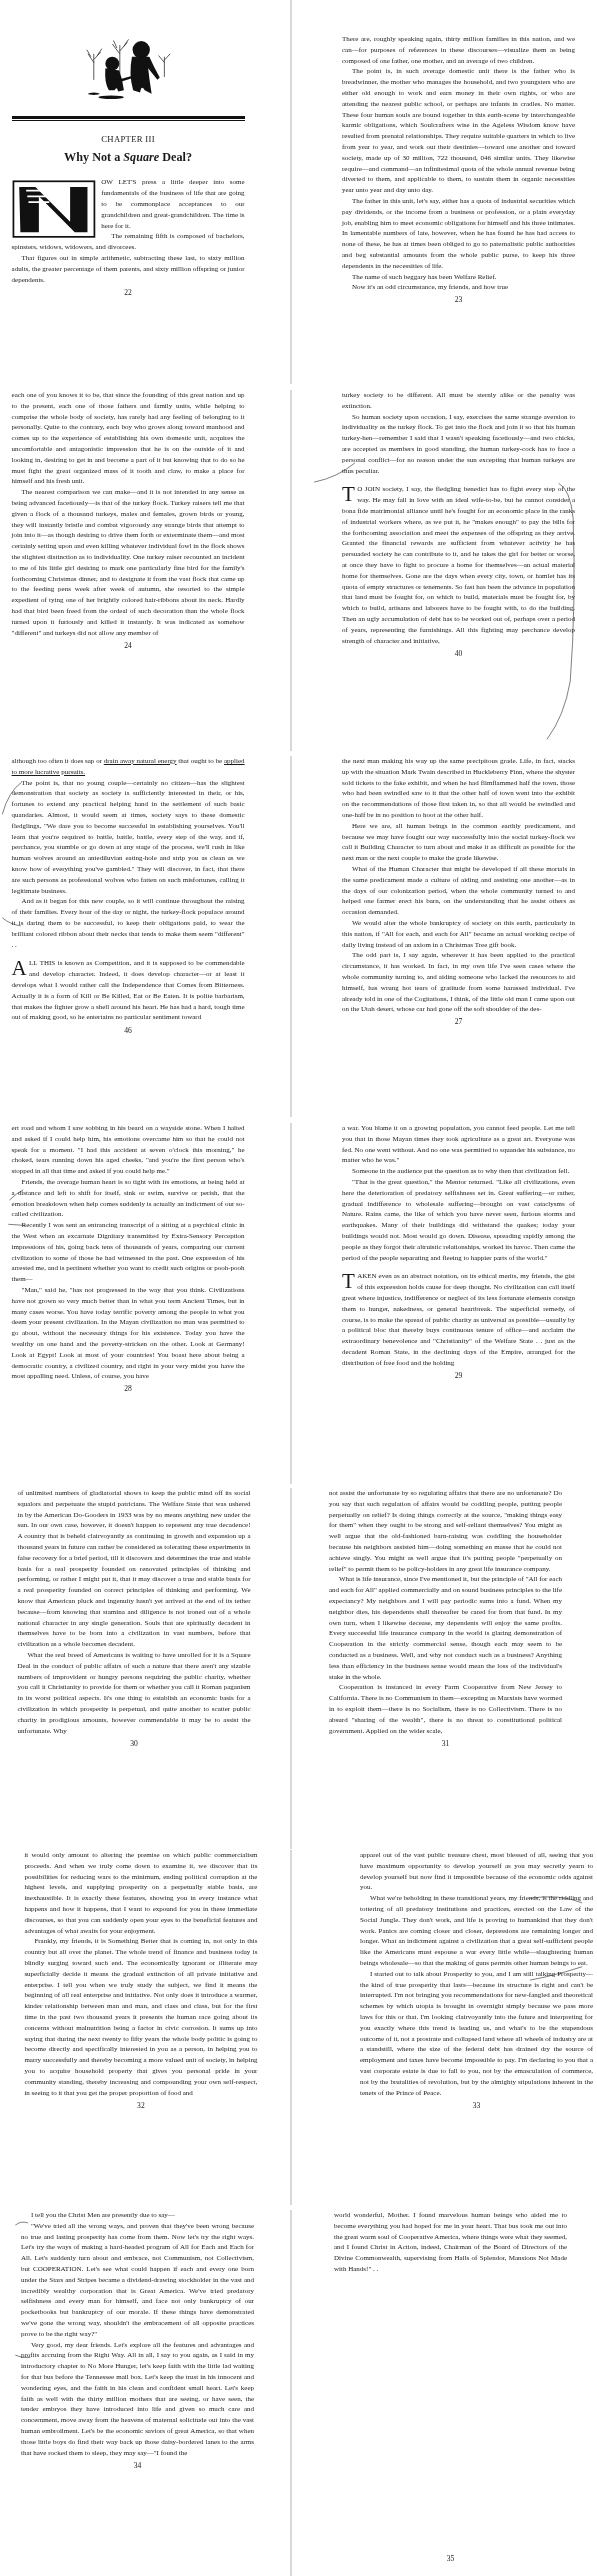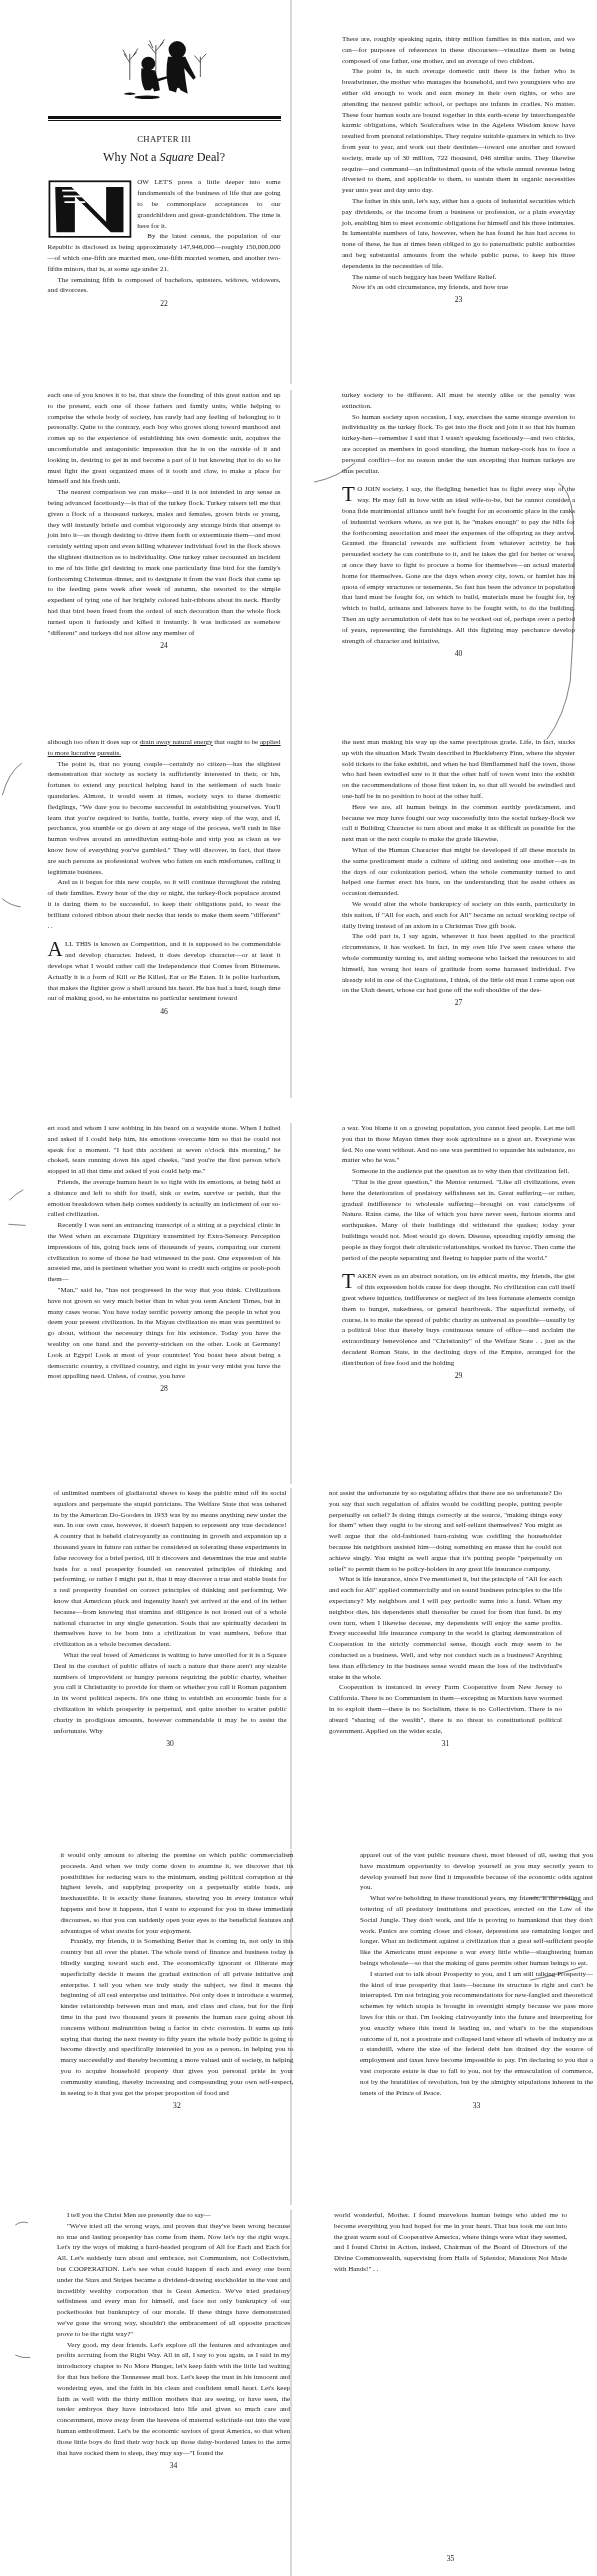--- a/index.html
+++ b/index.html
@@ -1,38 +1,38 @@
 <!DOCTYPE html>
 <html style="font-size:9.3px"><head>
 <meta charset="utf-8">
 <style>
   html, body { margin: 0; padding: 0; background: #ffffff; }
   body { width: 597px; height: 2576px; position: relative; overflow: hidden;
          font-family: "Liberation Serif", "DejaVu Serif", serif; color: #1a1a1a; }
   .row { position: absolute; left: 0; width: 597px; }
   .page { position: absolute; top: 0; box-sizing: border-box; }
-  .page.left { left: 11.6px; width: 233px; margin-left: 36px; }
+  .page.left { left: 11.6px; width: 233px; }
   .page.right { left: 342px; width: 233px; }
   .divider { position: absolute; left: 290px; width: 1.7px; top: 0; background: #d8d8d8; }
   .body-text { font-size: 7px; line-height: 10.8px; text-align: justify; }
   .body-text p { margin: 0; text-indent: 10px; }
   .body-text p.noindent { text-indent: 0; }
   .body-text p.section { margin-top: 8.1px; text-indent: 0; }
   .dropcap-small { float: left; font-size: 21px; line-height: 17.5px; margin: 1.2px 2.3px 0 0; font-weight: normal; }
   .smallcaps { text-transform: uppercase; }
   .page-num { text-align: center; font-size: 7.6px; margin-top: 2.3px; }
   em { font-style: italic; }
   .underline { text-decoration: underline; }
 
   
   .illustration { width: 105px; height: 81px; margin: 22px auto 0; position: relative; }
   .rule-thick { height: 2.9px; background: #111; margin: 12.8px 0 0; }
   .rule-thin { height: 1.2px; background: #111; margin: 1.2px 0 0; }
   .chapter-label { text-align: center; font-size: 8.7px; margin-top: 12.8px; letter-spacing: 0.3px; }
-  .chapter-title { text-align: center; font-size: 12.2px; margin-top: 5.8px; font-weight: normal; }
+  .chapter-title { text-align: center; font-size: 12.2px; margin-top: 5.8px; font-weight: bold; }
   .dropcap-big { float: left; width: 85px; height: 59px; margin: 1.2px 4.7px 0 0; }
   .annot { position: absolute; pointer-events: none; }
 </style>
 </head>
 <body>
 
 <div class="row" style="top:0; height:384px;">
   <div class="divider" style="height:384px;"></div>
   <div class="page left">
     <div class="illustration">
@@ -59,22 +59,22 @@
     <div class="chapter-title">
       <span>Why Not a </span><em>Square</em><span> Deal?</span>
     </div>
     <div class="body-text" style="margin-top:12.8px;">
       <svg class="dropcap-big" viewBox="0 0 146 102">
         <rect x="2" y="4" width="140" height="96" fill="#fff" stroke="#111" stroke-width="3"></rect>
         <path d="M12 14 L40 14 L100 74 L100 14 L130 14 L130 92 L108 92 L46 30 L46 92 L14 92 Z" fill="#111"></path>
         <path d="M24 20 L60 20 M26 30 L62 30 M28 40 L64 40" stroke="#fff" stroke-width="3"></path>
       </svg>
       <p class="noindent">OW LET'S press a little deeper into some fundamentals of the business of life that are going to be commonplace acceptances to our grandchildren and great-grandchildren. The time is here for it.</p>
-      <p>By the latest census, the population of our Republic is disclosed as being approximately 147,946,000—roughly 150,000,000—of which one-fifth are married men, one-fifth married women, and another two-fifths minors, that is, at some age under 21.</p>
       <p>The remaining fifth is composed of bachelors, spinsters, widows, widowers, and divorcees.</p>
+      <p>That figures out in simple arithmetic, subtracting these last, to sixty million adults, the greater percentage of them parents, and sixty million offspring or junior dependents.</p>
     </div>
     <div class="page-num">22</div>
   </div>
   <div class="page right" style="top:34px;">
     <div class="body-text">
       <p class="noindent">There are, roughly speaking again, thirty million families in this nation, and we can—for purposes of references in these discourses—visualize them as being composed of one father, one mother, and an average of two children.</p>
       <p>The point is, in such average domestic unit there is the father who is breadwinner, the mother who manages the household, and two youngsters who are either old enough to work and earn money in their own rights, or who are attending the nearest public school, or perhaps are infants in cradles. No matter. These four human souls are bound together in this earth-scene by interchangeable karmic obligations, which Soulcrafters wise in the Ageless Wisdom know have resulted from prenatal relationships. They require suitable quarters in which to live from year to year, and work out their destinies—toward one another and toward society, made up of 30 million, 722 thousand, 046 similar units. They likewise require—and command—an infinitesimal quota of the whole annual revenue being diverted to them, and applicable to them, to sustain them in organic necessities year unto year and day unto day.</p>
       <p>The father in this unit, let's say, either has a quota of industrial securities which pay dividends, or the income from a business or profession, or a plain everyday job, enabling him to meet economic obligations for himself and his three intimates. In lamentable numbers of late, however, when he has found he has had access to none of these, he has at times been obliged to go to paternalistic public authorities and beg substantial amounts from the whole public purse, to keep his three dependents in the necessities of life.</p>
       <p>The name of such beggary has been Welfare Relief.</p>
       <p>Now it's an odd circumstance, my friends, and how true</p>
@@ -99,21 +99,21 @@
       <p class="section"><span class="dropcap-small">T</span><span class="smallcaps">O JOIN</span><span> society, I say, the fledgling benedict has to fight every step of the way. He may fall in love with an ideal wife-to-be, but he cannot consider a bona fide matrimonial alliance until he's fought for an economic place in the ranks of industrial workers where, as we put it, he "makes enough" to pay the bills for the forthcoming association and meet the expenses of the offspring as they arrive. Granted the financial rewards are sufficient from whatever activity he has persuaded society he can contribute to it, and he takes the girl for better or worse, at once they have to fight to procure a home for themselves—an actual material home for themselves. Gone are the days when every city, town, or hamlet has its quota of empty structures or tenements. So fast has been the advance in population that land must be fought for, on which to build, materials must be fought for, by which to build, artisans and laborers have to be fought with, to do the building. Then an ugly accumulation of debt has to be worked out of, perhaps over a period of years, representing the furnishings. All this fighting may perchance develop strength of character and initiative,</span></p>
     </div>
     <div class="page-num">40</div>
   </div>
   <svg class="annot" style="left:314px; top:70px;" width="268" height="291" viewBox="0 0 460 500">
     <path d="M0 38 Q40 30 70 5" stroke="#222" stroke-width="1" fill="none"></path>
     <path d="M420 40 Q440 50 445 100 Q450 250 440 380 Q430 440 400 480" stroke="#222" stroke-width="1" fill="none"></path>
   </svg>
 </div>
 
-<div class="row" style="top:737px; height:361px;">
+<div class="row" style="top:756px; height:361px;">
   <div class="divider" style="height:361px;"></div>
   <div class="page left">
     <div class="body-text">
       <p class="noindent"><span>although too often it does sap or </span><span class="underline">drain away natural energy</span><span> that ought to be </span><span class="underline">applied to more lucrative pursuits.</span></p>
       <p>The point is, that no young couple—certainly no citizen—has the slightest demonstration that society as society is sufficiently interested in their, or his, fortunes to extend any practical helping hand in the settlement of such basic quandaries. Almost, it would seem at times, society says to these domestic fledglings, "We dare you to become successful in establishing yourselves. You'll learn that you're required to battle, battle, battle, every step of the way, and if, perchance, you stumble or go down at any stage of the process, we'll rush in like human wolves around an antediluvian eating-hole and strip you as clean as we know how of everything you've gambled." They will discover, in fact, that there are such persons as professional wolves who fatten on such misfortunes, calling it legitimate business.</p>
       <p>And as it began for this new couple, so it will continue throughout the raising of their families. Every hour of the day or night, the turkey-flock populace around it is daring them to be successful, to keep their obligations paid, to wear the brilliant colored ribbon about their necks that tends to make them seem "different" . .</p>
       <p class="section"><span class="dropcap-small">A</span><span class="smallcaps">LL THIS</span><span> is known as Competition, and it is supposed to be commendable and develop character. Indeed, it does develop character—or at least it develops what I would rather call the Independence that Comes from Bitterness. Actually it is a form of Kill or Be Killed, Eat or Be Eaten. It is polite barbarism, that makes the fighter grow a shell around his heart. He has had a hard, tough time out of making good, so he entertains no particular sentiment toward</span></p>
     </div>
     <div class="page-num">46</div>
   </div>

